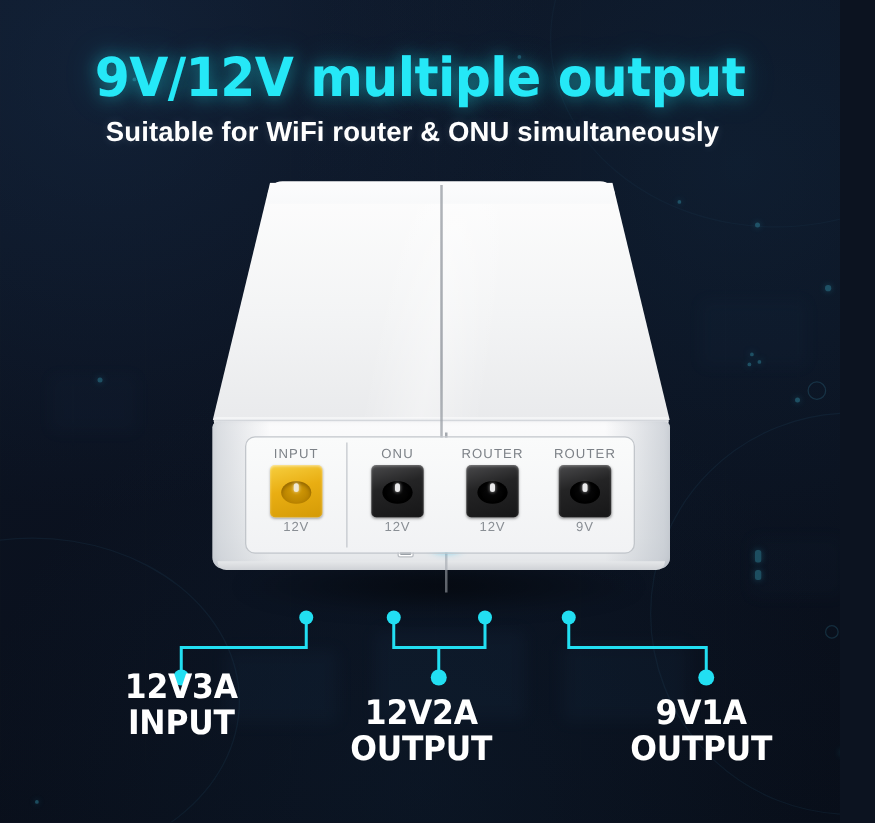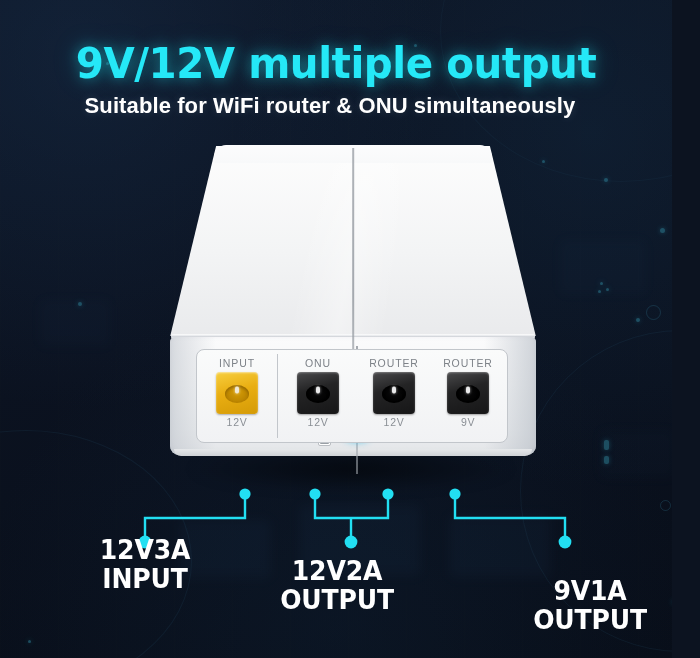--- a/index.html
+++ b/index.html
@@ -302,18 +302,18 @@
   </svg>
 
   <div class="callout" style="left:45px;top:536px;width:200px;">
     <div class="l1">12V3A</div>
     <div class="l2">INPUT</div>
   </div>
   <div class="callout" style="left:237px;top:557px;width:200px;">
     <div class="l1">12V2A</div>
     <div class="l2">OUTPUT</div>
   </div>
-  <div class="callout" style="left:490px;top:557px;width:200px;margin-top:20px;">
+  <div class="callout" style="left:461px;top:557px;width:200px;">
     <div class="l1">9V1A</div>
     <div class="l2">OUTPUT</div>
   </div>
 
 </div>
 
 </body></html>

